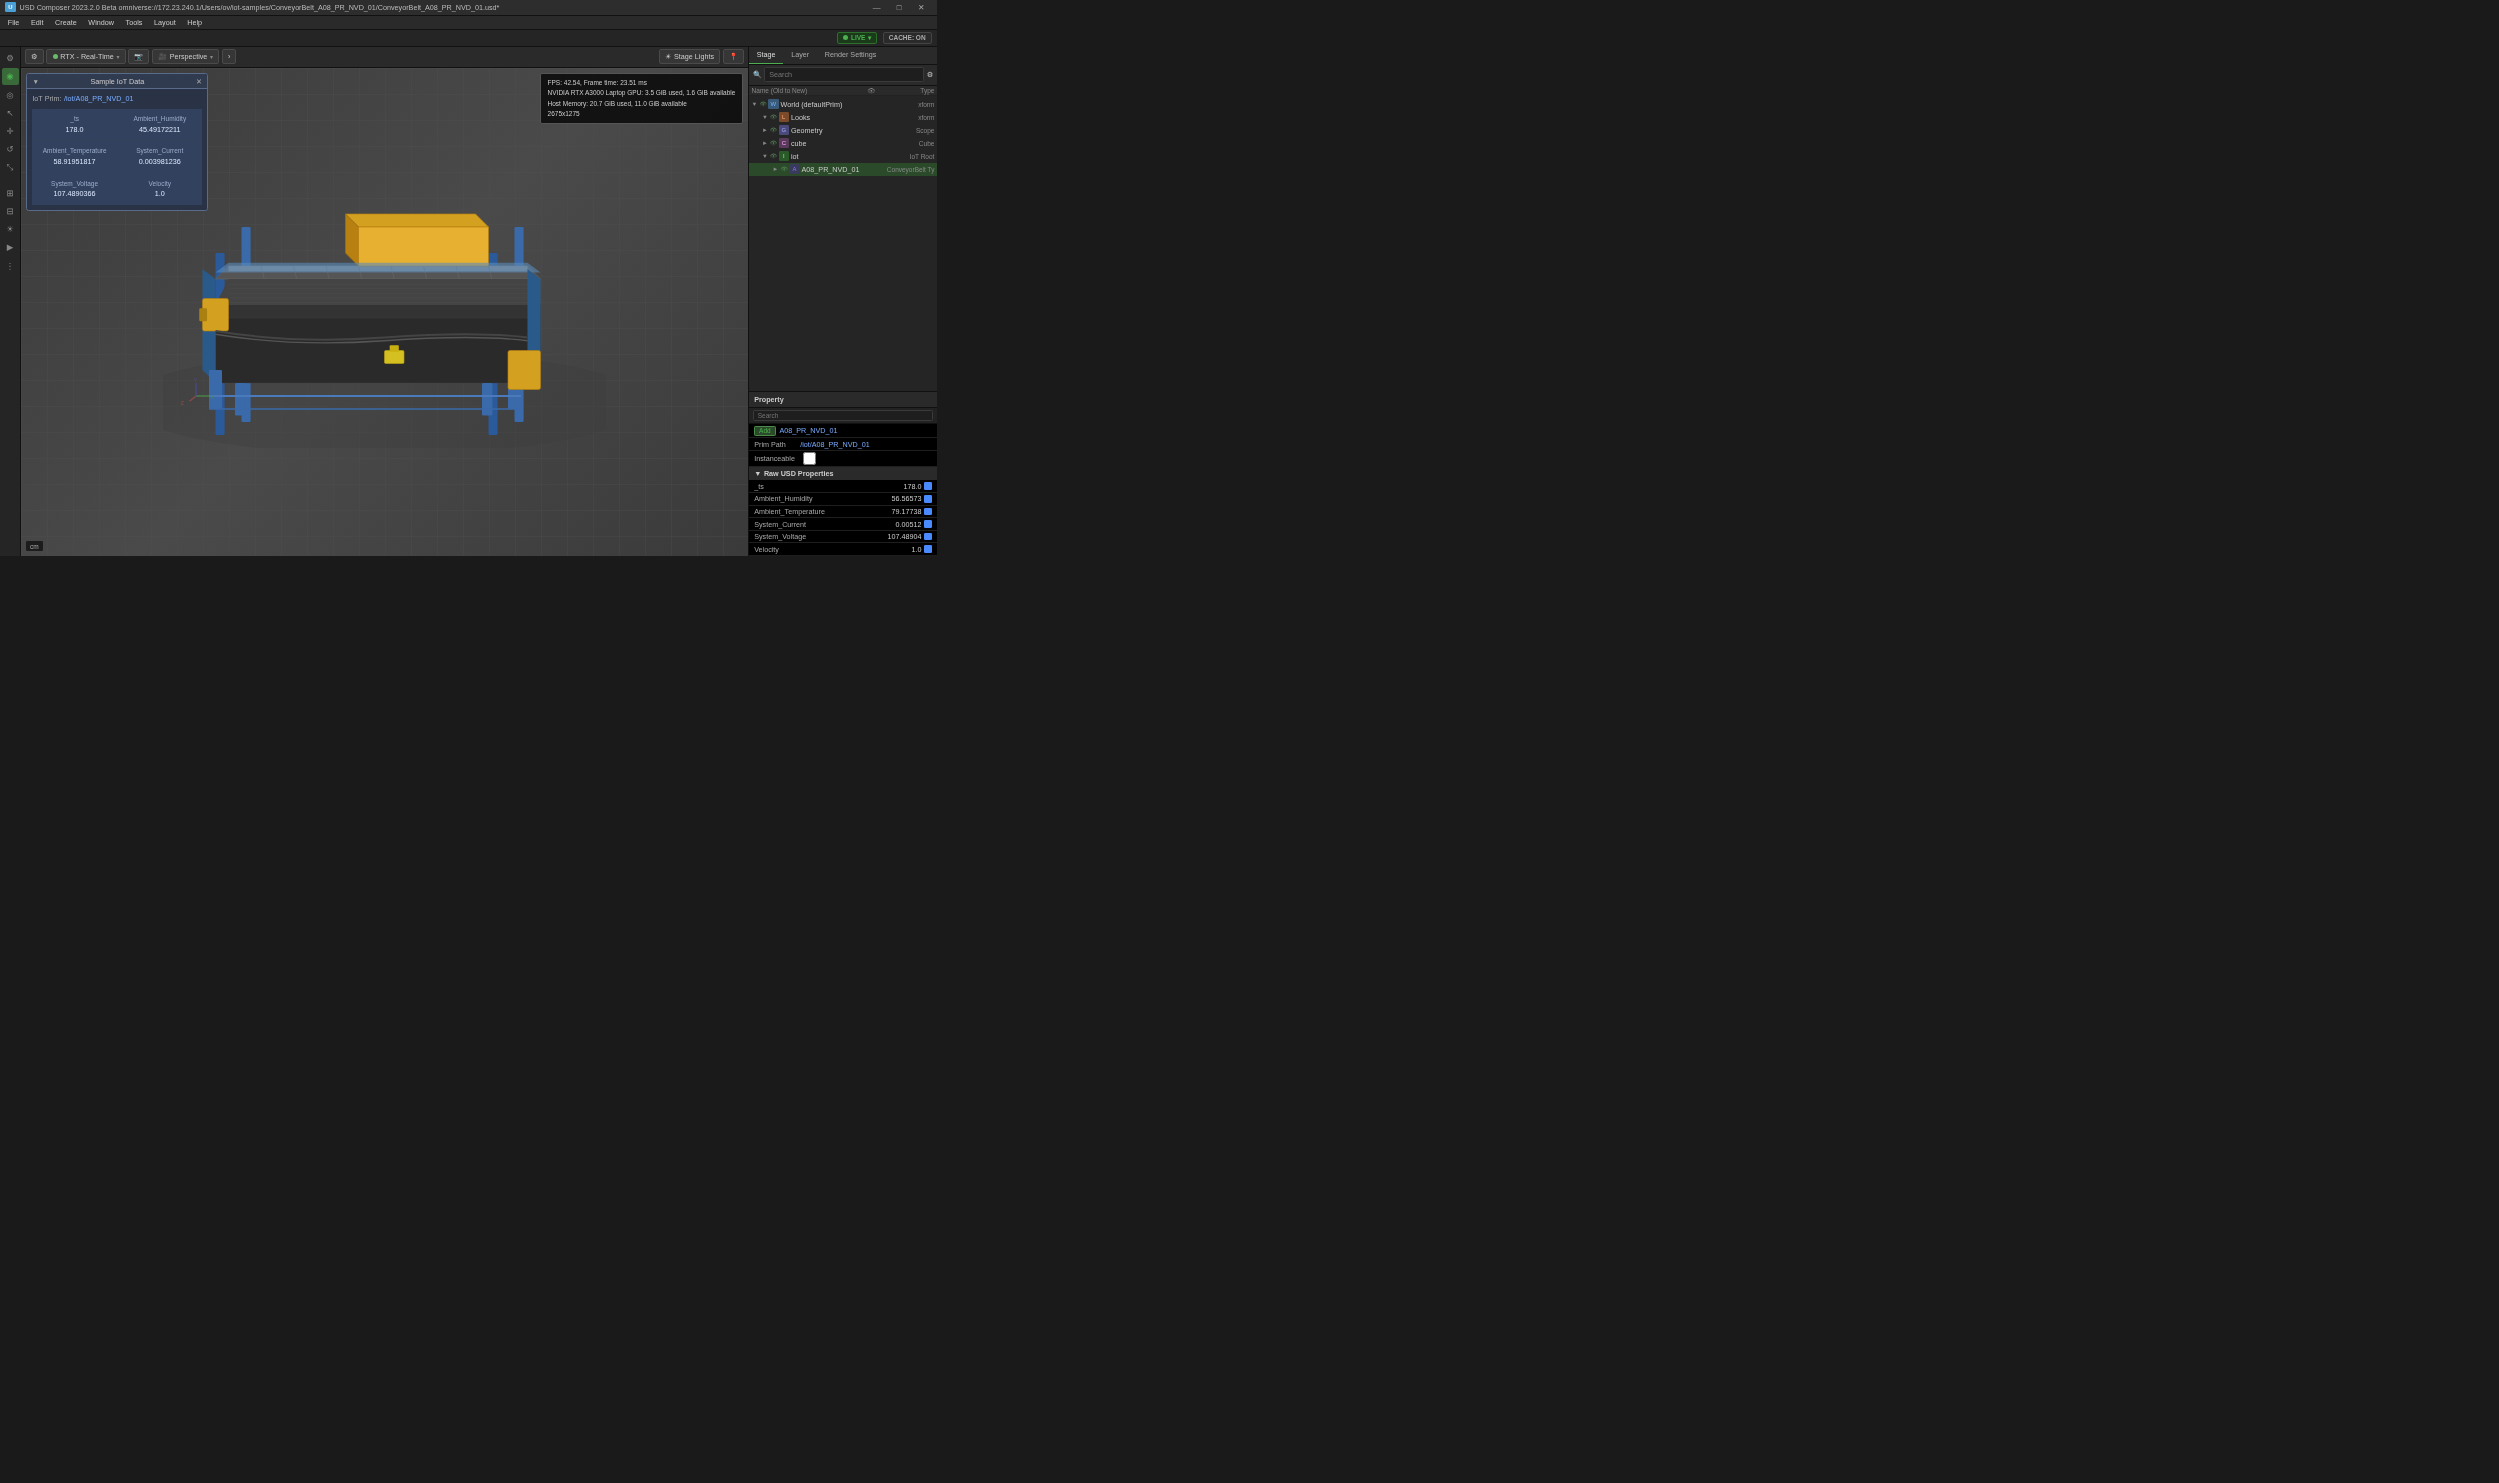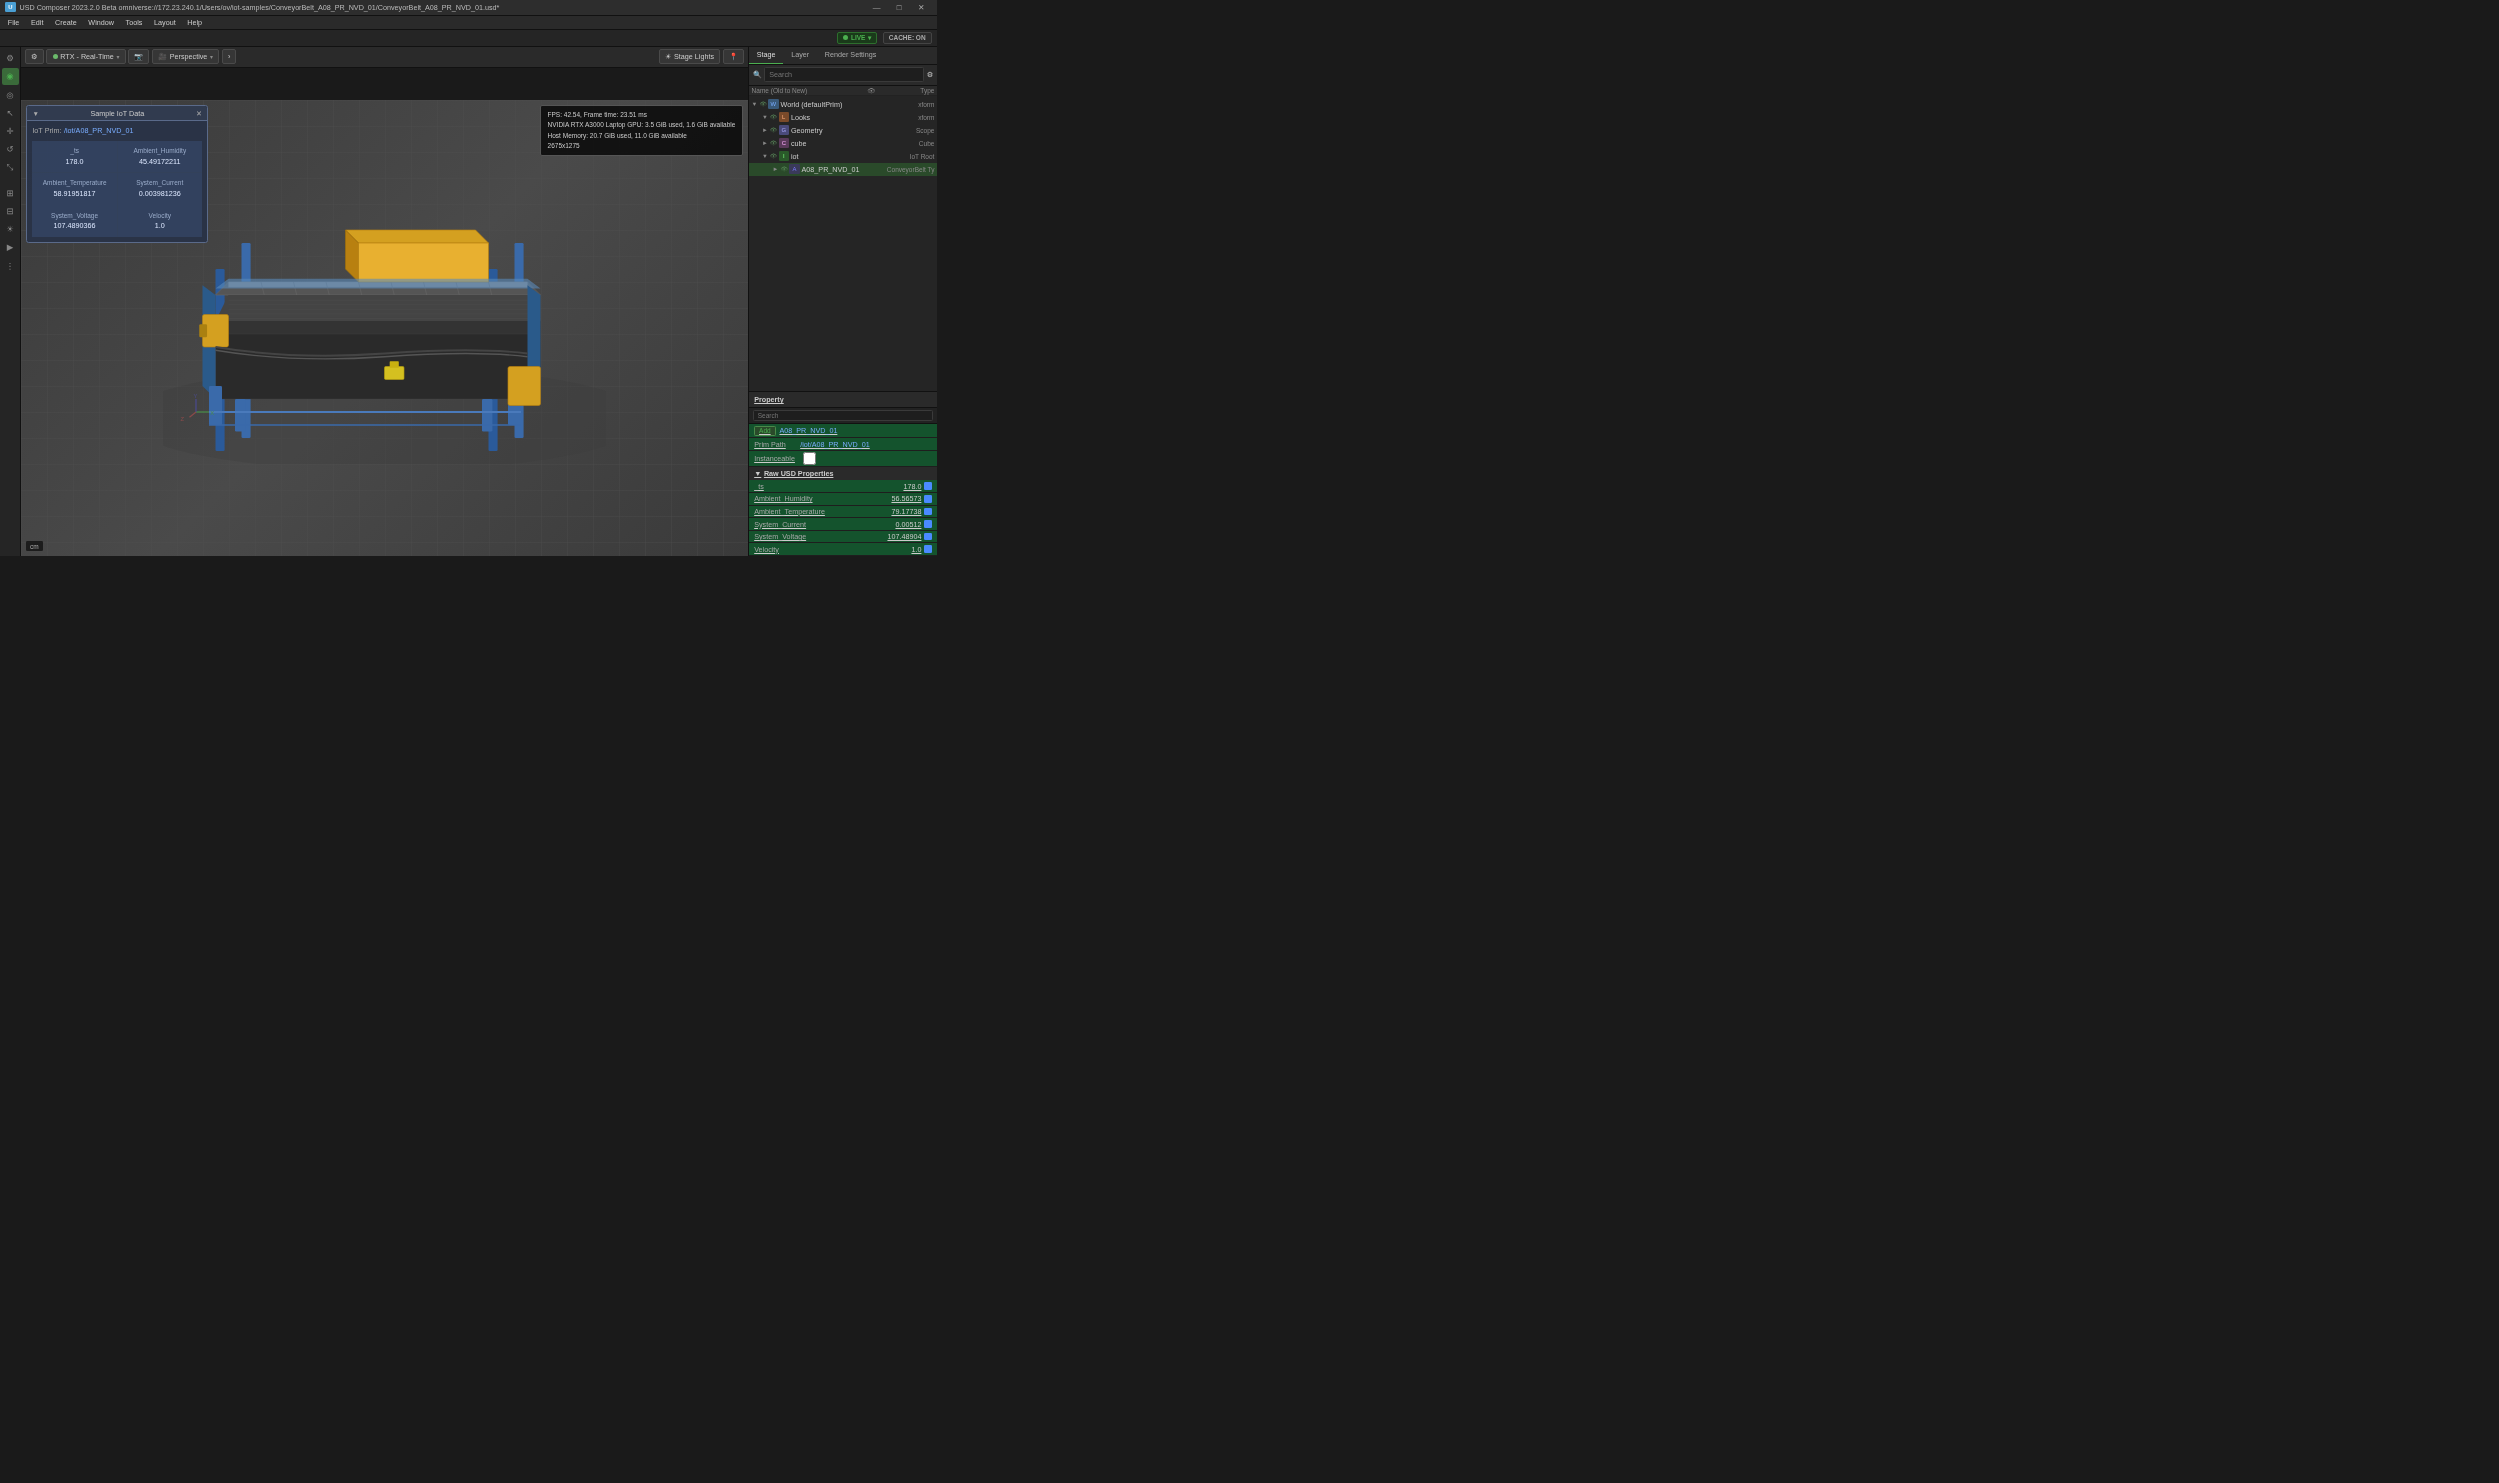--- a/index.html
+++ b/index.html
@@ -165,21 +165,20 @@
     }
     .vp-btn .dot { width: 5.2px; height: 5.2px; border-radius: 50%; background: #6bba6b; }
     .vp-chevron { color: #888; font-size: 5.9px; }
 
     
     #viewport {
       flex: 1;
       background: linear-gradient(135deg, #3a3a3a 0%, #4a4a4a 50%, #3a3a3a 100%);
       position: relative;
       overflow: hidden;
-      margin-top: 32px;
     }
     #viewport-grid {
       position: absolute;
       inset: 0;
       background-image:
         linear-gradient(rgba(80,80,80,0.3) 0.7px, transparent 0.7px),
         linear-gradient(90deg, rgba(80,80,80,0.3) 0.7px, transparent 0.7px);
       background-size: 26px 26px;
     }
     
@@ -345,22 +344,21 @@
     .icon-cube { background: #5a3a5a; color: #ffadff; }
     .icon-iot { background: #2a5a2a; color: #7aff7a; }
     .icon-conveyor { background: #3a3a5a; color: #7a7aff; }
     .icon-eye { color: #5a8a5a; font-size: 5.9px; margin-right: 1.3px; }
     .tree-name { flex: 1; color: #ccc; }
     .tree-type { width: 59px; text-align: right; color: #888; font-size: 6.5px; }
 
     
     #property-panel {
       border-top: 0.7px solid #111;
-      background: #14532d;
-      text-decoration: underline;
+      background: #000000;
     }
     #property-header {
       padding: 2.6px 5.2px;
       font-size: 7.2px;
       font-weight: bold;
       color: #ccc;
       background: #2a2a2a;
       border-bottom: 0.7px solid #111;
     }
     #property-search {

